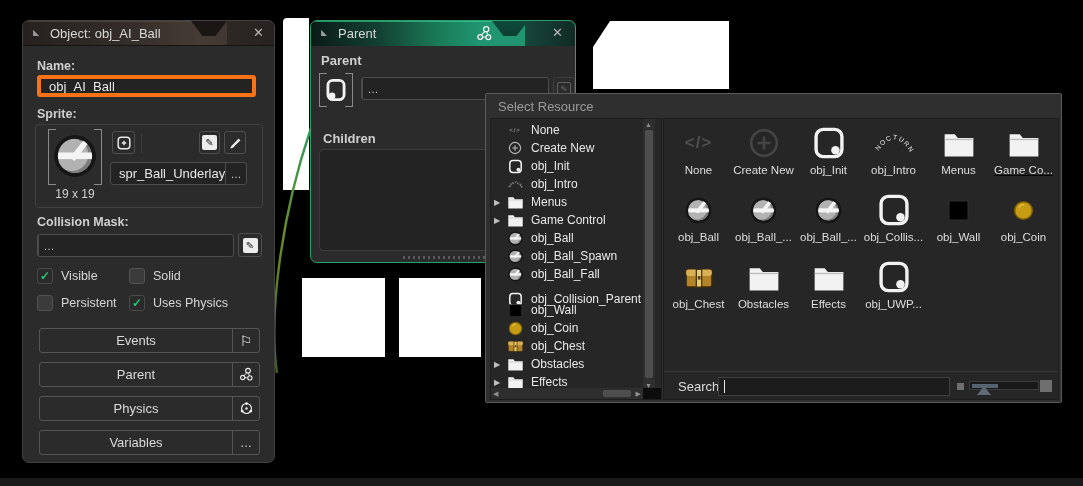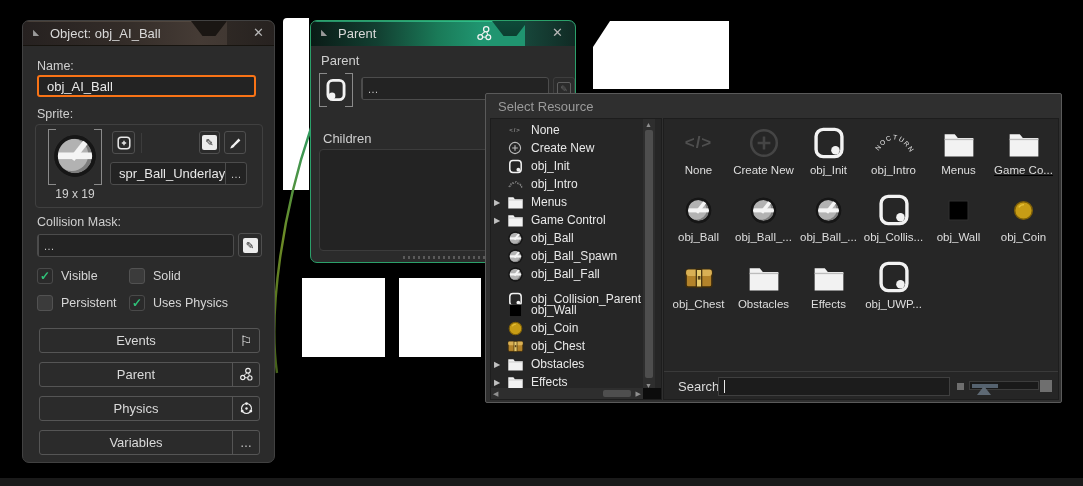--- a/index.html
+++ b/index.html
@@ -14,25 +14,25 @@
   .titlebar .ttl{position:absolute;left:27px;top:5px;font-size:13px;color:#d9d9d9;white-space:nowrap;}
   .titlebar .notch{position:absolute;top:0;height:15px;width:36px;clip-path:polygon(0 0,100% 0,68% 100%,32% 100%);}
   .titlebar .rightcap{position:absolute;top:0;bottom:0;right:0;}
   .titlebar .xbtn{position:absolute;top:5px;font-size:13px;color:#b7b7b7;line-height:1;cursor:default;}
   
   #objwin{left:22px;top:20px;width:253px;height:443px;border:1px solid #414141;}
   #objwin .titlebar{background:linear-gradient(90deg,#262120,#332c28 40%,#453b35 70%,#3a332e);border-bottom:1px solid #17140f;}
   #objwin .titlebar::before{content:"";position:absolute;left:0;right:0;top:0;height:1px;background:#5c5148;opacity:.6;}
   #objwin .notch{left:168px;background:#1a1613;}
   #objwin .rightcap{left:204px;background:linear-gradient(90deg,#2e2824,#272220);border-radius:0 6px 0 0;}
-  .lbl{font-size:12.5px;color:#cfcfcf;}
+  .lbl{font-size:12.5px;color:#cfcfcf;font-weight:bold;}
   .field{background:#232323;border:1px solid #4c4c4c;border-radius:3px;color:#e8e8e8;font-size:13px;display:flex;align-items:center;}
   .field .ftext{padding-left:8px;flex:1;white-space:nowrap;overflow:hidden;}
   .field .fmore{width:21px;align-self:stretch;border-left:1px solid #4c4c4c;display:flex;align-items:center;justify-content:center;color:#c9c9c9;font-size:11px;}
-  input.fieldinput{background:#232323;border:2px solid #f97316;border-radius:3px;color:#e8e8e8;font-size:13px;padding:0 8px;outline:none;}
+  input.fieldinput{background:#232323;border:4px solid #f97316;border-radius:3px;color:#e8e8e8;font-size:13px;padding:0 8px;outline:none;}
   .minibtn{border:1px solid #4f4f4f;border-radius:3px;background:#2b2b2b;display:flex;align-items:center;justify-content:center;}
   .chip{width:15px;height:15px;background:#ececec;border-radius:2px;display:flex;align-items:center;justify-content:center;font-size:10px;color:#1c1c1c;}
   .chip-outline{width:14px;height:14px;border:1px solid #8a8a8a;border-radius:2px;display:flex;align-items:center;justify-content:center;font-size:9px;color:#9a9a9a;}
   .brackets::before{content:"";position:absolute;left:0;top:0;bottom:0;width:7px;border:1px solid #8a8a8a;border-right:none;}
   .brackets::after{content:"";position:absolute;right:0;top:0;bottom:0;width:7px;border:1px solid #8a8a8a;border-left:none;}
   .check-item{display:flex;align-items:center;gap:8px;}
   .cbox{width:16px;height:16px;border-radius:3px;display:flex;align-items:center;justify-content:center;font-size:12px;font-weight:bold;}
   .cbox.on{background:#2a2a2a;border:1px solid #4a4a4a;}
   .cbox.off{background:#3b3b3b;border:1px solid #525252;}
   .clabel{font-size:12.5px;color:#d6d6d6;}

